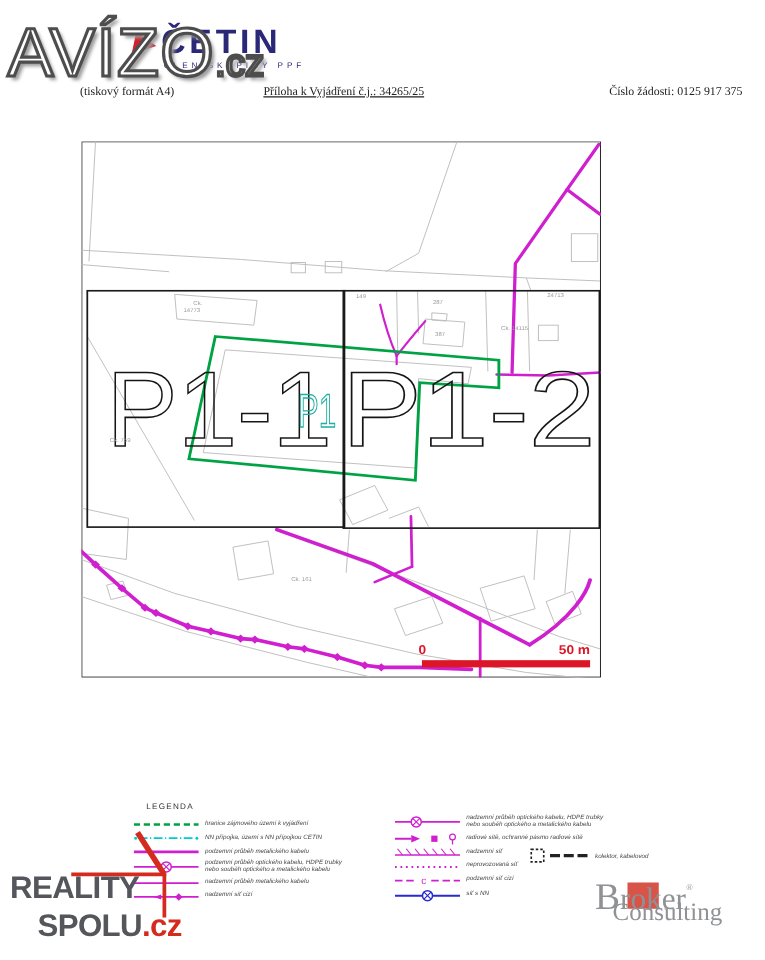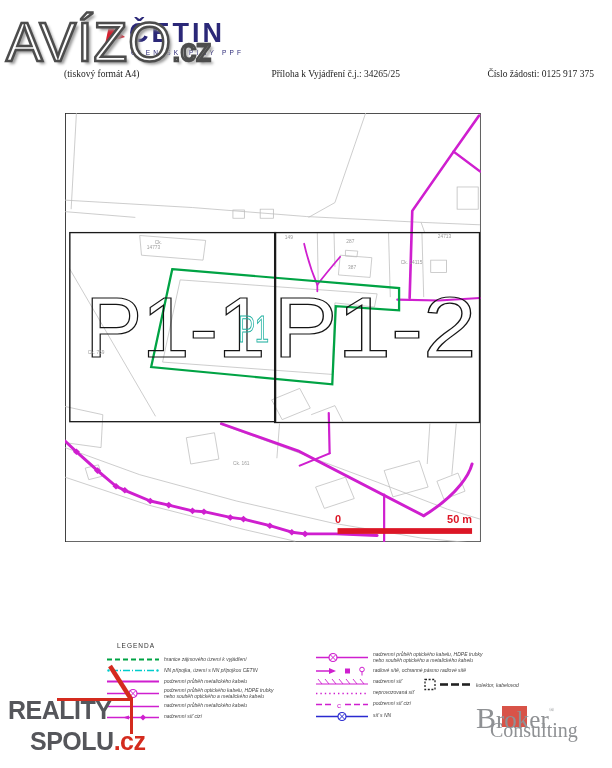--- a/index.html
+++ b/index.html
@@ -17,21 +17,21 @@
     font-size:6.5px;letter-spacing:3.2px;color:#2b2878;white-space:nowrap;}
   .watermark{position:absolute;left:6px;top:10px;z-index:2;white-space:nowrap;
     font-family:"Liberation Sans",sans-serif;font-weight:normal;color:#fff;
     -webkit-text-stroke:2.5px #4d4d4d;text-shadow:0 0 2px #8a8a8a,3px 3px 3px #9a9a9a;}
   .watermark .big{font-size:55px;letter-spacing:1px;}
   .watermark .small{font-size:31px;}
 
   
   .hdr{position:absolute;font-size:9.5px;color:#222;}
   .hdr-left{left:64px;top:69px;}
-  .hdr-center{left:150px;top:69px;width:250px;text-align:right;}
+  .hdr-center{left:150px;top:69px;width:250px;text-align:center;text-decoration:underline;}
   .hdr-right{right:64px;top:69px;margin-left:36px;}
   .title{position:absolute;left:0;right:0;top:88px;text-align:center;
     font-size:14.5px;font-weight:600;letter-spacing:0.5px;color:#111;}
 
   
   .map{position:absolute;left:65px;top:113px;width:473px;height:522px;}
   .map svg{display:block;}
   .g{stroke:#bdbdbd;stroke-width:0.9;fill:none;}
   rect.g{fill:none;}
   .m{stroke:#cf1fcf;fill:none;stroke-linecap:round;stroke-linejoin:round;}

